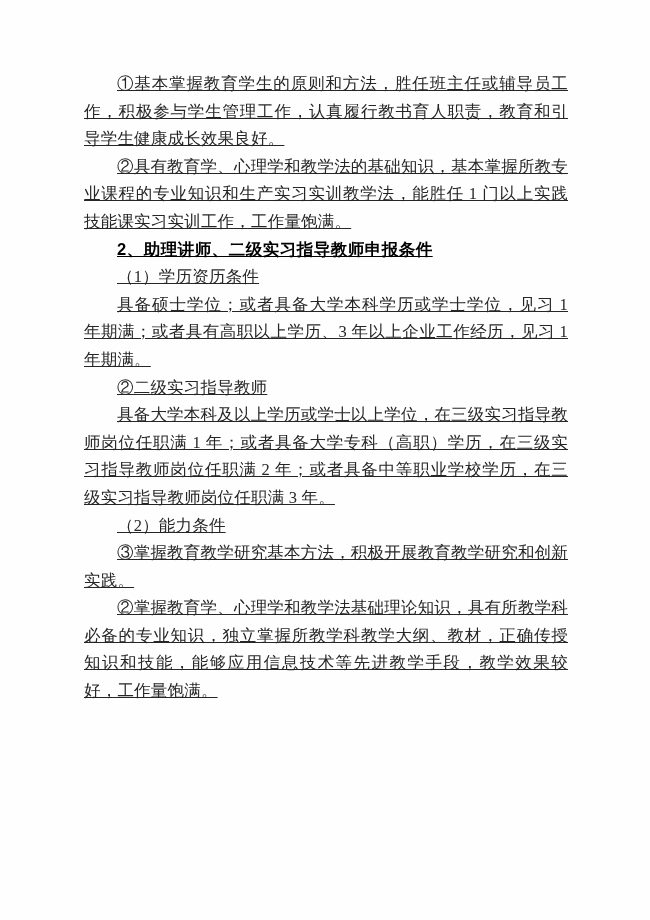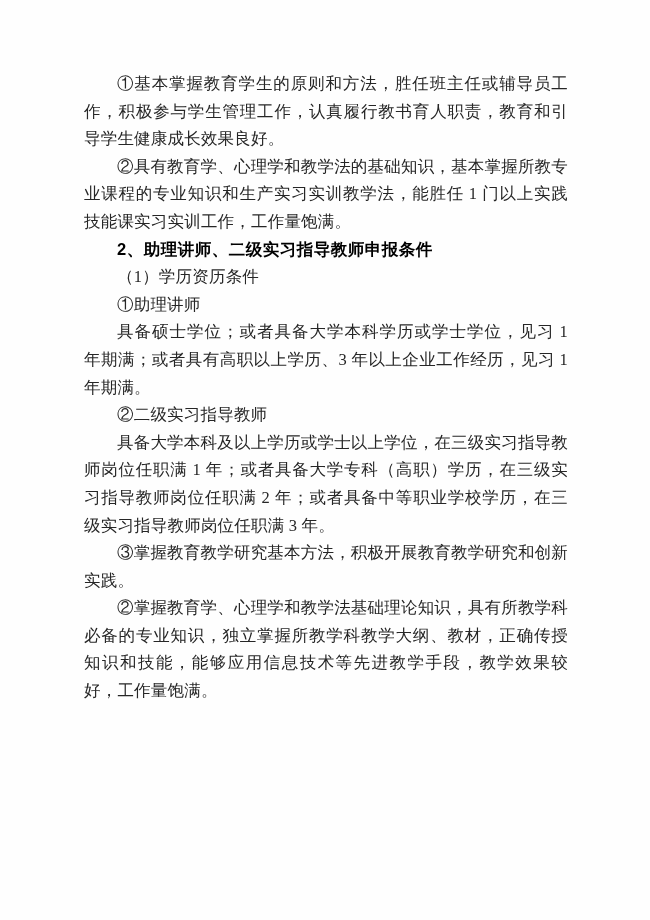--- a/index.html
+++ b/index.html
@@ -23,35 +23,36 @@
     margin: 0;
     padding: 0;
     text-indent: 2em;
     text-align: justify;
     text-justify: inter-ideograph;
     font-family: "Liberation Serif", "DejaVu Serif", serif;
     font-size: 16.5px;
     line-height: 27.6px;
     color: var(--text-color, #262626);
     letter-spacing: 0.2px;
+    text-decoration: underline;
   }
   .doc-page p.heading {
     font-family: "Liberation Sans", "DejaVu Sans", sans-serif;
     font-weight: 700;
     color: var(--heading-color, #000000);
     letter-spacing: 0.5px;
   }
 </style>
 </head>
 <body>
 
 <div class="doc-page">
   <p>①基本掌握教育学生的原则和方法，胜任班主任或辅导员工作，积极参与学生管理工作，认真履行教书育人职责，教育和引导学生健康成长效果良好。</p>
   <p>②具有教育学、心理学和教学法的基础知识，基本掌握所教专业课程的专业知识和生产实习实训教学法，能胜任 1 门以上实践技能课实习实训工作，工作量饱满。</p>
   <p class="heading">2、助理讲师、二级实习指导教师申报条件</p>
   <p>（1）学历资历条件</p>
-  <p>①助理讲师</p>
   <p>具备硕士学位；或者具备大学本科学历或学士学位，见习 1 年期满；或者具有高职以上学历、3 年以上企业工作经历，见习 1 年期满。</p>
   <p>②二级实习指导教师</p>
   <p>具备大学本科及以上学历或学士以上学位，在三级实习指导教师岗位任职满 1 年；或者具备大学专科（高职）学历，在三级实习指导教师岗位任职满 2 年；或者具备中等职业学校学历，在三级实习指导教师岗位任职满 3 年。</p>
+  <p>（2）能力条件</p>
   <p>③掌握教育教学研究基本方法，积极开展教育教学研究和创新实践。</p>
   <p>②掌握教育学、心理学和教学法基础理论知识，具有所教学科必备的专业知识，独立掌握所教学科教学大纲、教材，正确传授知识和技能，能够应用信息技术等先进教学手段，教学效果较好，工作量饱满。</p>
 </div>
 
 </body></html>

